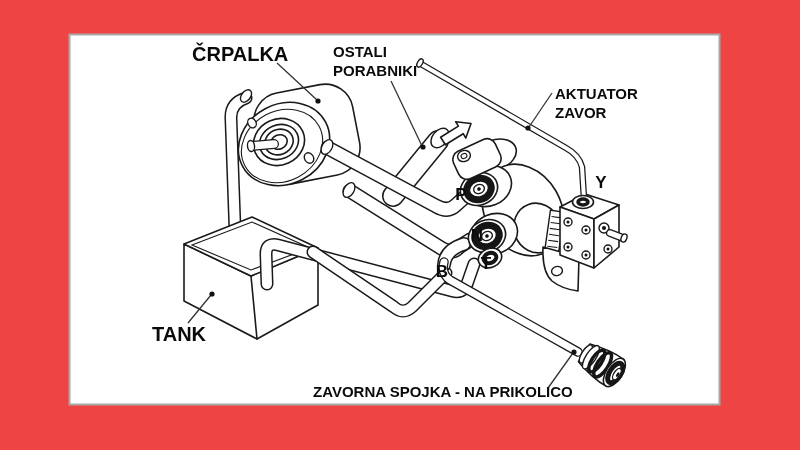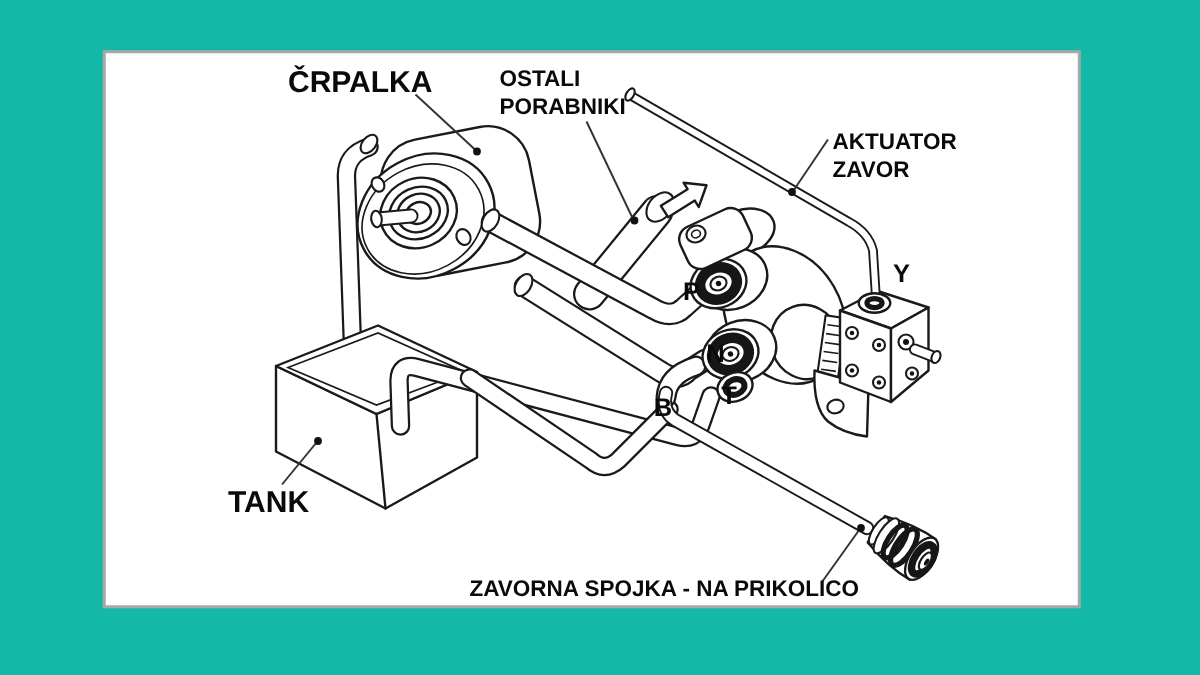--- a/index.html
+++ b/index.html
@@ -1,16 +1,16 @@
 <!DOCTYPE html>
 <html><head>
 <meta charset="utf-8">
 <style>
   html,body{margin:0;padding:0;background:#ffffff;}
-  .stage{position:relative;width:800px;height:450px;background:#14b8a6;overflow:hidden;}
+  .stage{position:relative;width:800px;height:450px;background:#ef4444;overflow:hidden;}
   svg{display:block;}
   
   .fw{fill:#ffffff;stroke:#1a1a1a;stroke-width:1.6;stroke-linejoin:round;}
   .fw14{fill:#ffffff;stroke:#1a1a1a;stroke-width:1.4;stroke-linejoin:round;}
   .ln{fill:none;stroke:#1a1a1a;stroke-width:1.6;stroke-linejoin:round;stroke-linecap:round;}
   .ln2{fill:none;stroke:#1a1a1a;stroke-width:1.1;}
   .po{fill:none;stroke:#1a1a1a;stroke-linecap:round;stroke-linejoin:round;}
   .pi{fill:none;stroke:#ffffff;stroke-linecap:round;stroke-linejoin:round;}
   .dk{fill:none;stroke:#161616;}
   .leader{fill:none;stroke:#333333;stroke-width:1.3;}

